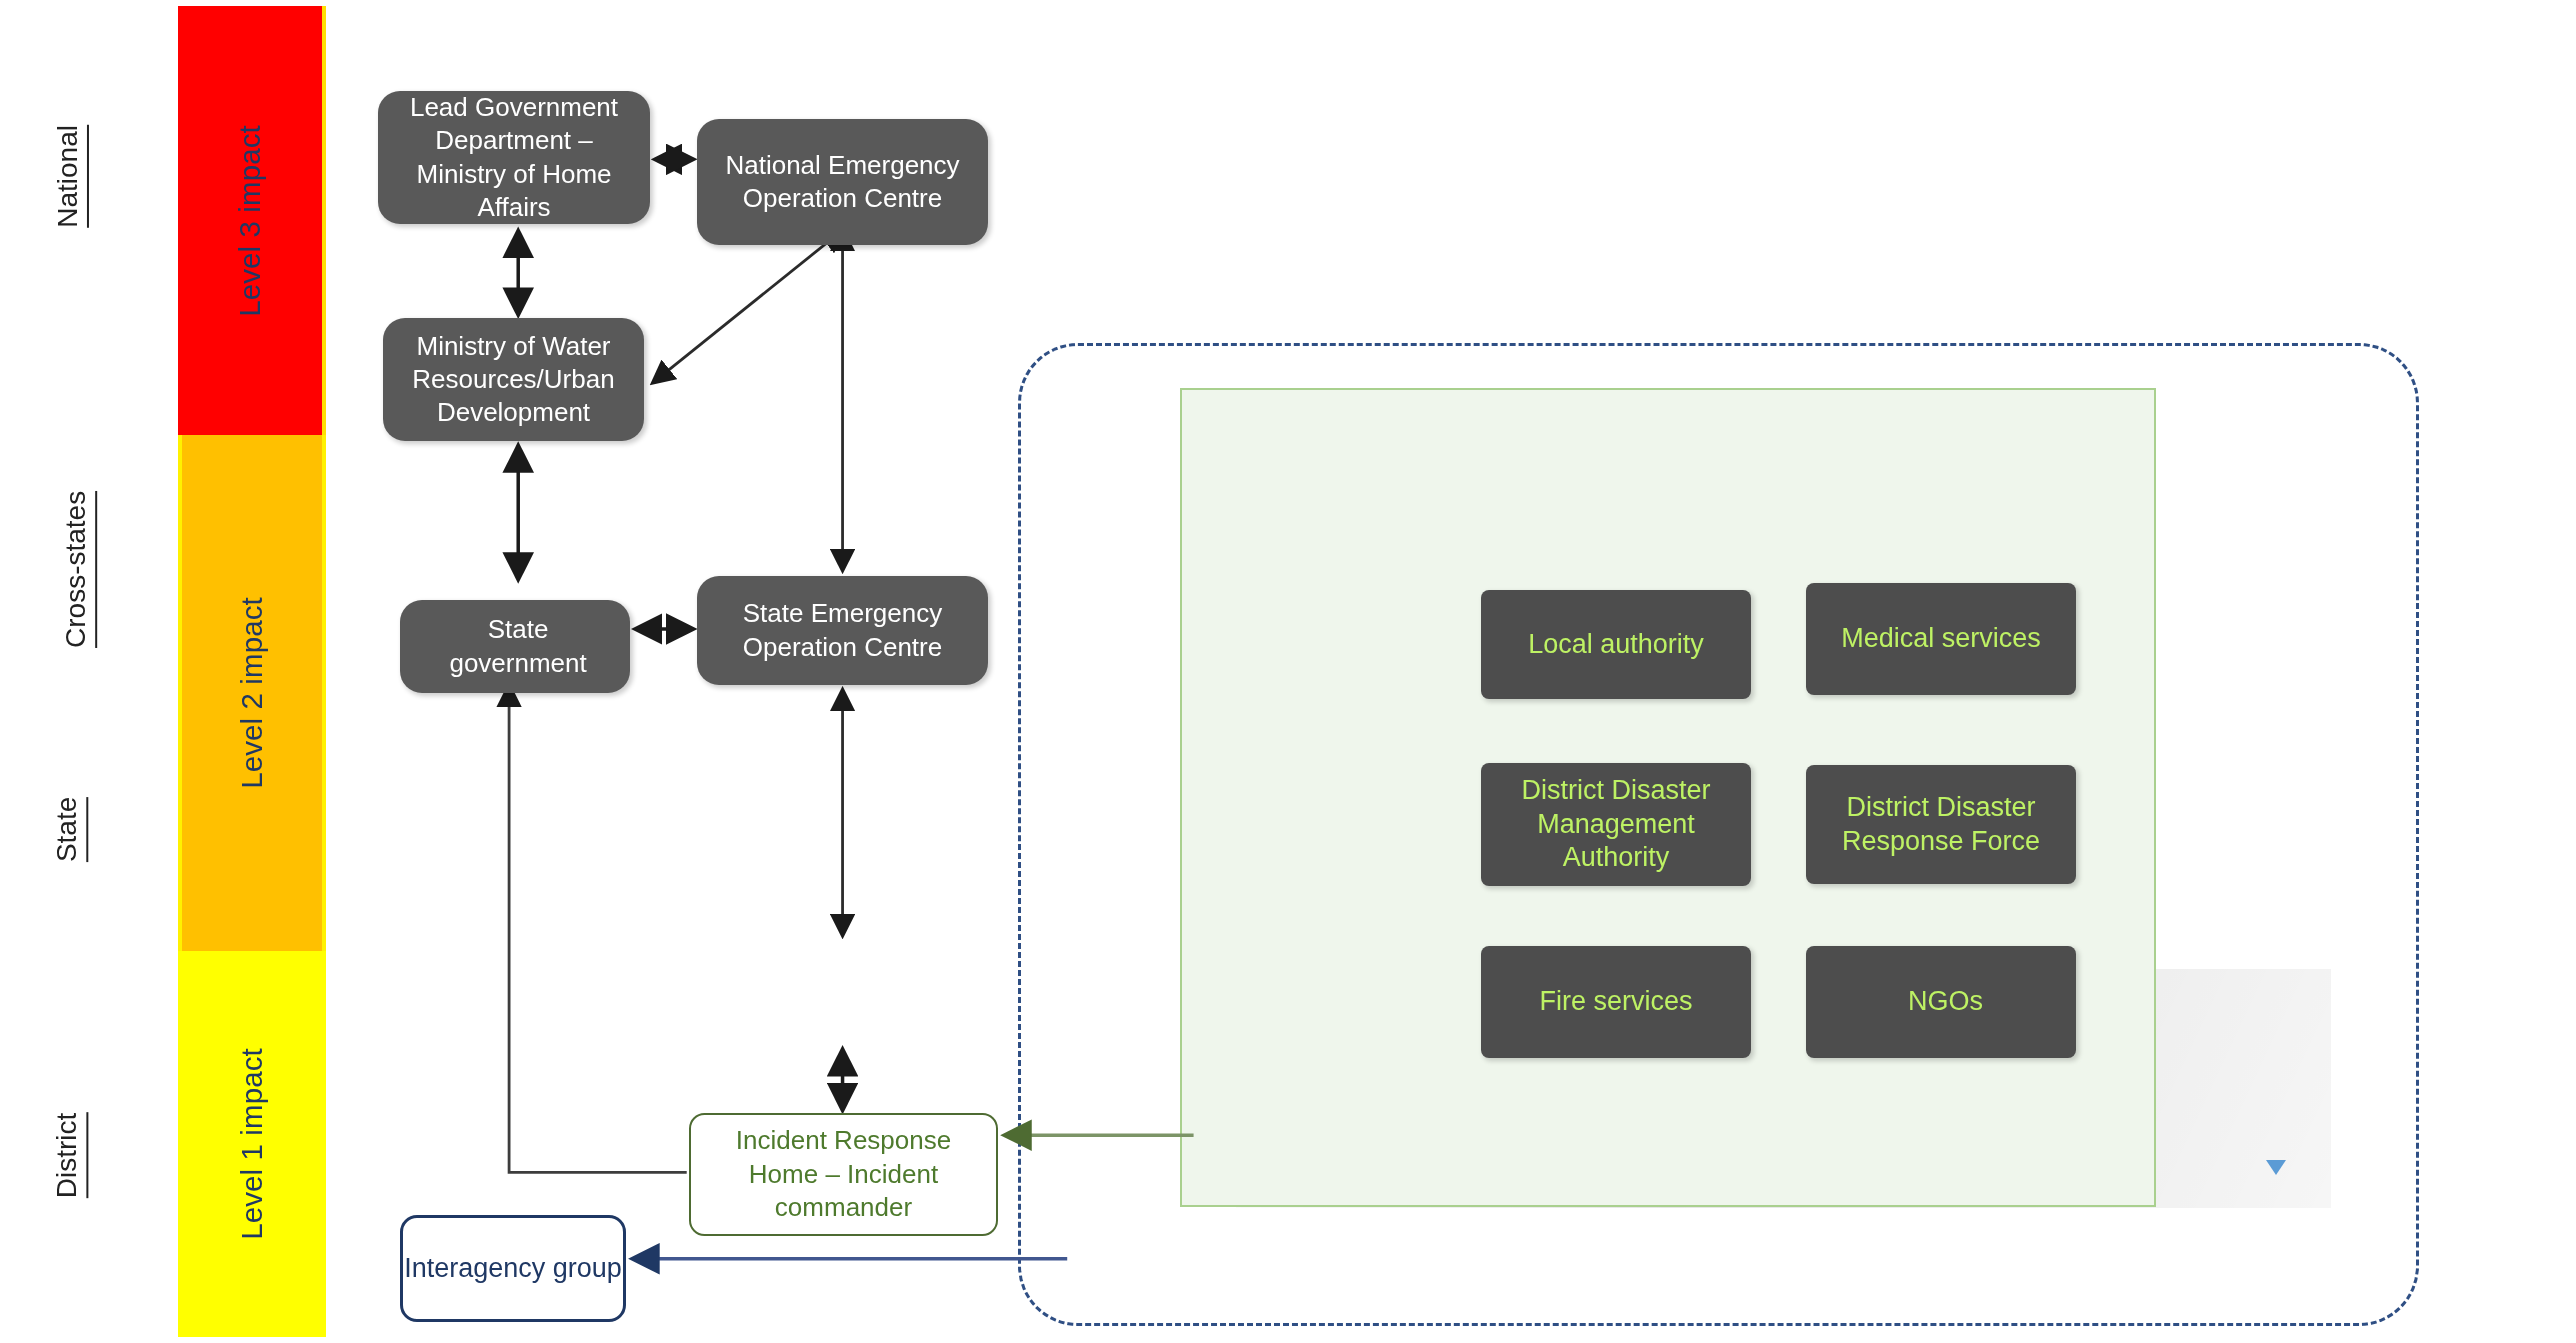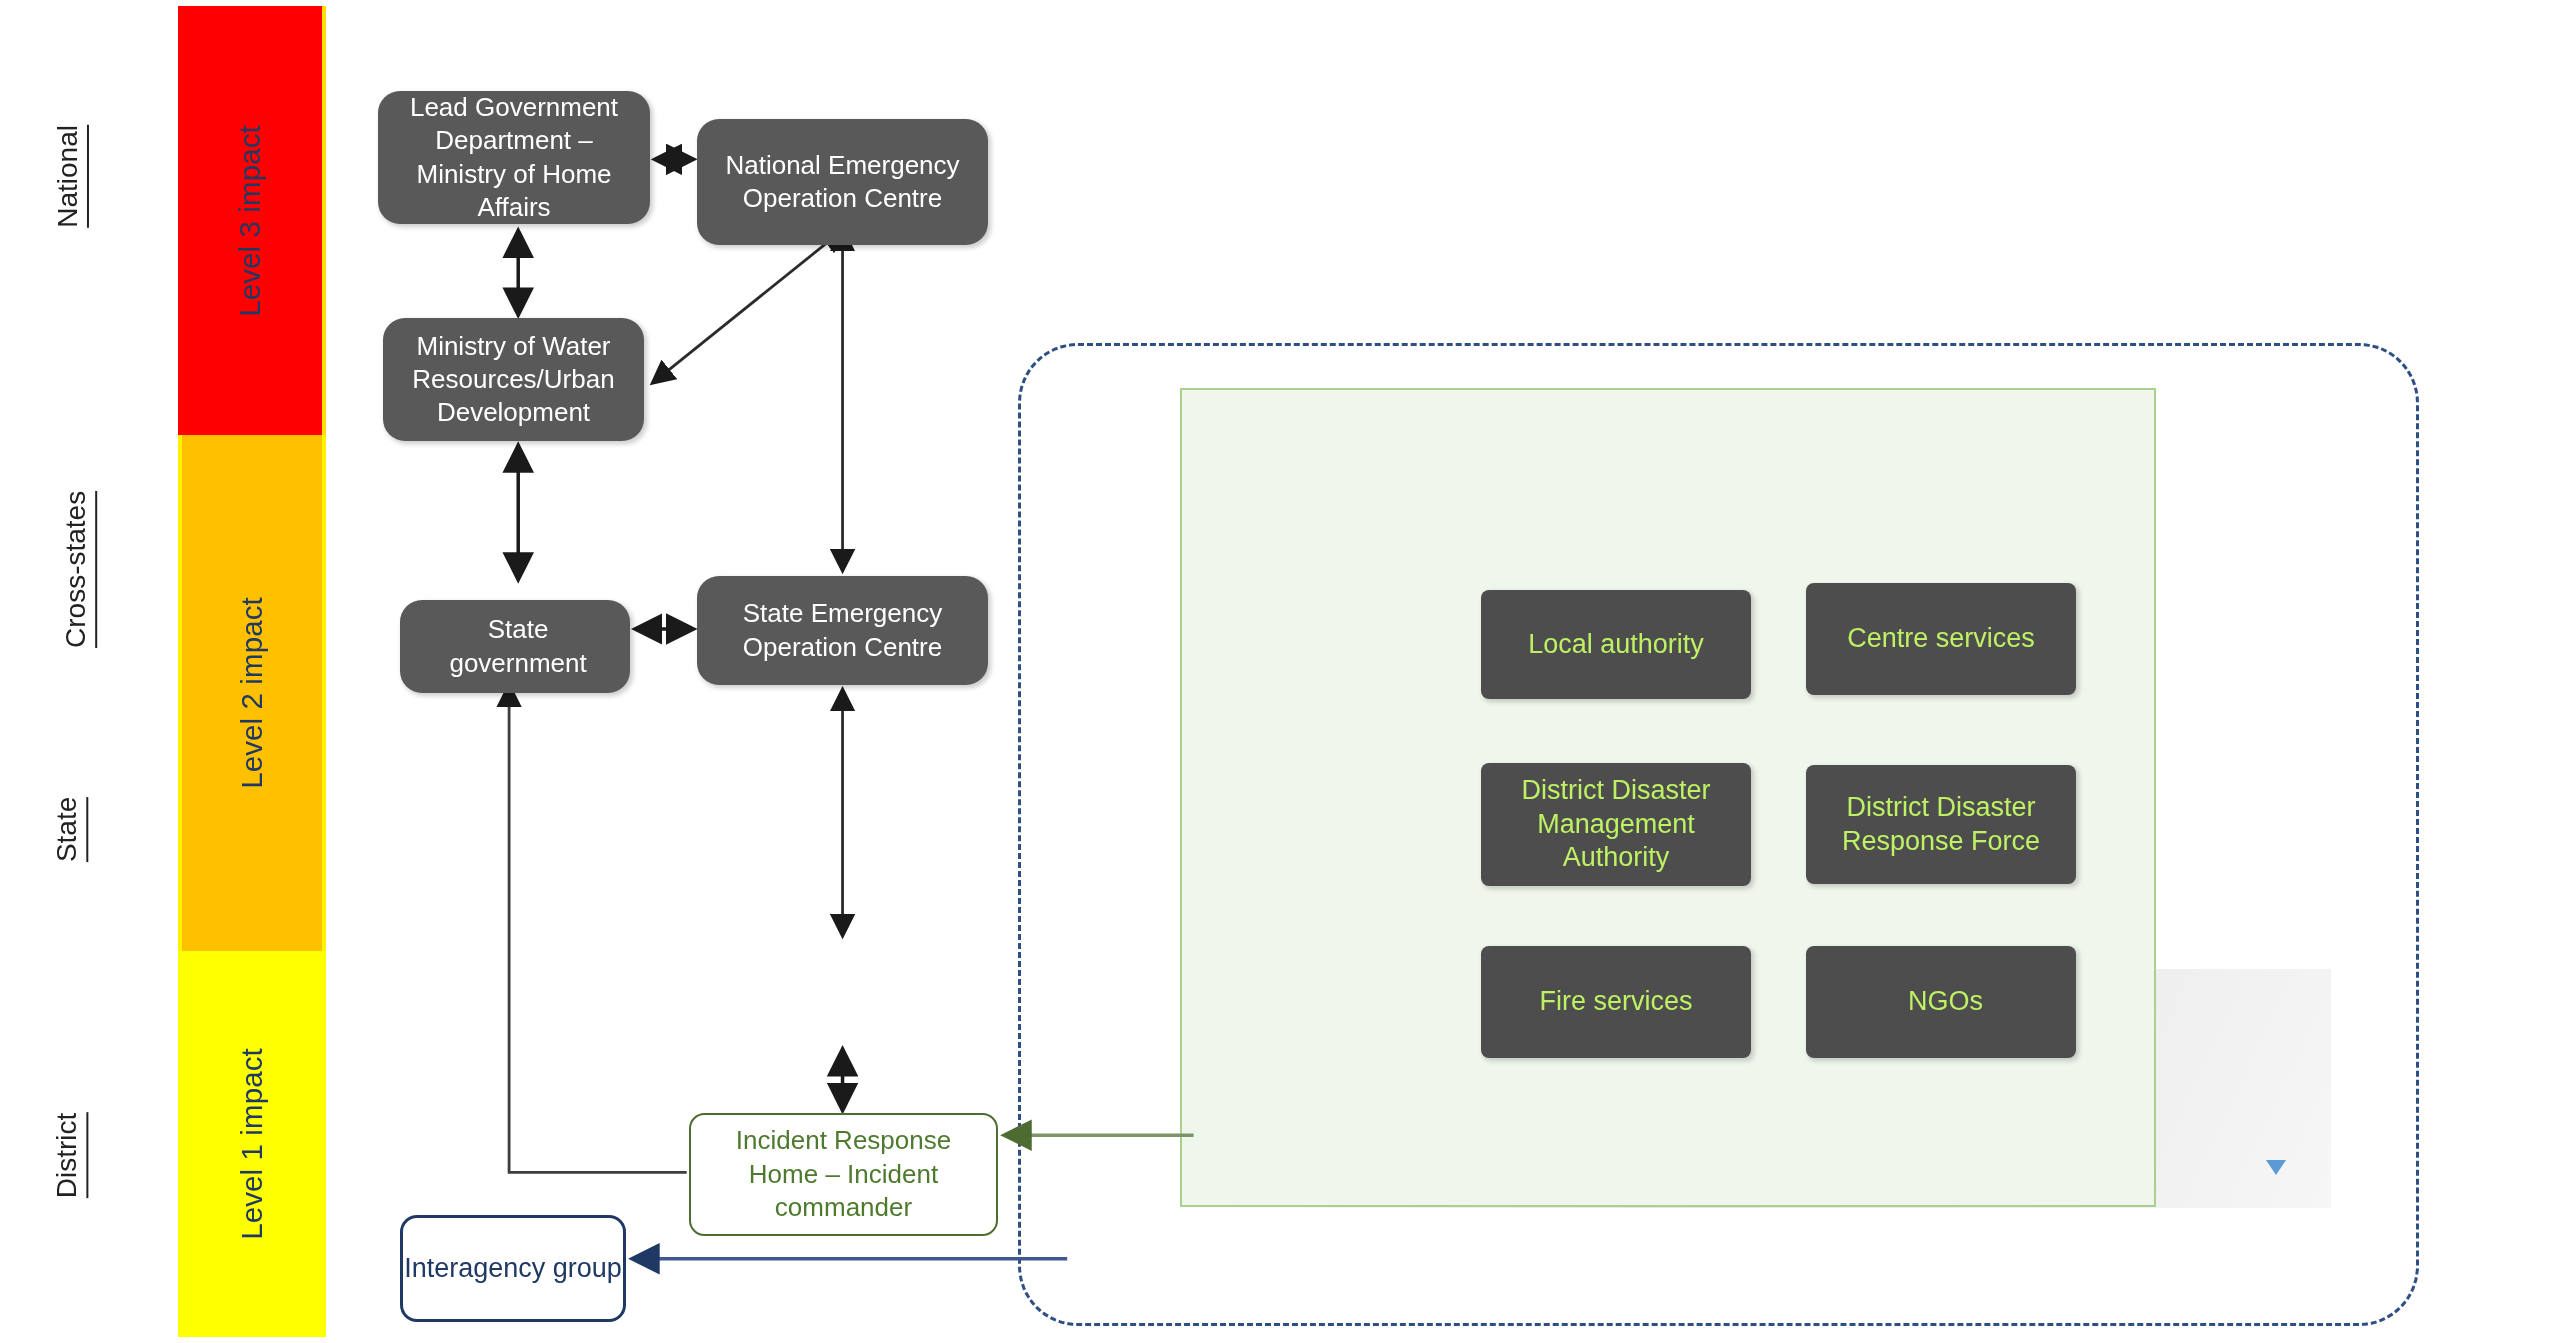--- a/index.html
+++ b/index.html
@@ -238,21 +238,21 @@
     <span class="lbl-inner">District</span>
   </div>
 
   <div id="dashed-container"></div>
 
   <div id="panel-shadow"></div>
 
   <div id="agency-panel"></div>
 
   <div class="agency-node" id="agency-local">Local authority</div>
-  <div class="agency-node" id="agency-medical">Centre services</div>
+  <div class="agency-node" id="agency-medical">Medical services</div>
   <div class="agency-node" id="agency-ddma">District Disaster Management Authority</div>
   <div class="agency-node" id="agency-ddrf">District Disaster Response Force</div>
   <div class="agency-node" id="agency-fire">Fire services</div>
   <div class="agency-node" id="agency-ngo">NGOs</div>
 
   <div id="blue-marker"></div>
 
   <svg id="connectors" viewBox="0 0 3669 1913" xmlns="http://www.w3.org/2000/svg">
     <defs>
       <marker id="arrowBlackEnd" markerWidth="9" markerHeight="9" refX="7.5" refY="4.5" orient="auto" markerUnits="strokeWidth">

